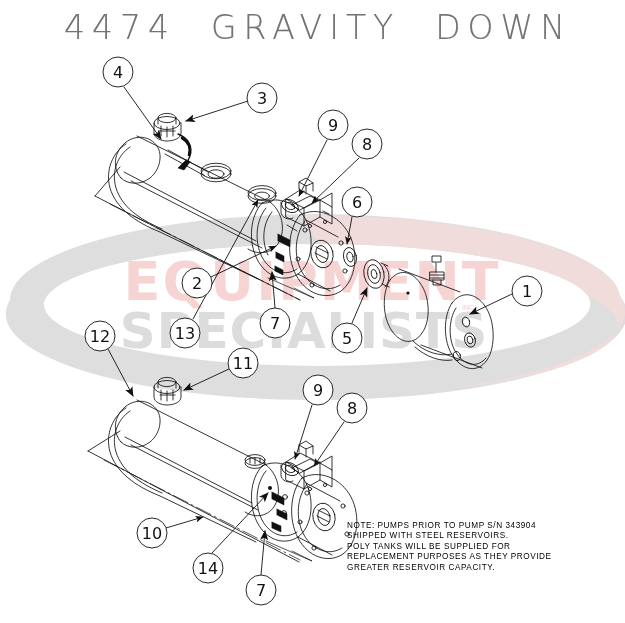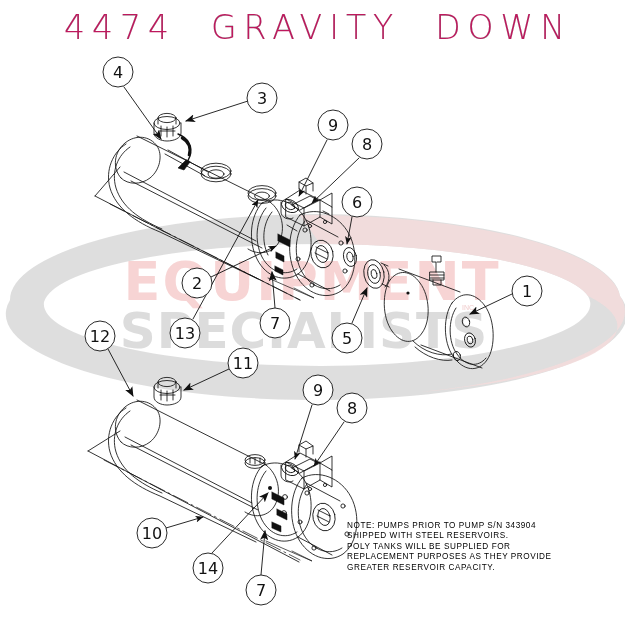--- a/index.html
+++ b/index.html
@@ -19,21 +19,21 @@
   #art { z-index:2; }
   #labels { z-index:3; }
 
   .title {
     position:absolute;
     left:64px; top:8px;
     font-family:"DejaVu Sans", sans-serif;
     font-size:33px;
     font-weight:100;
     letter-spacing:7px;
-    color:#be185d;
+    color:#737373;
     white-space:pre;
     -webkit-text-stroke:0.1px #4a4a4a;
   }
   .note {
     position:absolute;
     left:347px; top:521px;
     font-family:"Liberation Sans", sans-serif;
     font-size:8.2px;
     line-height:10.4px;
     letter-spacing:0.55px;

